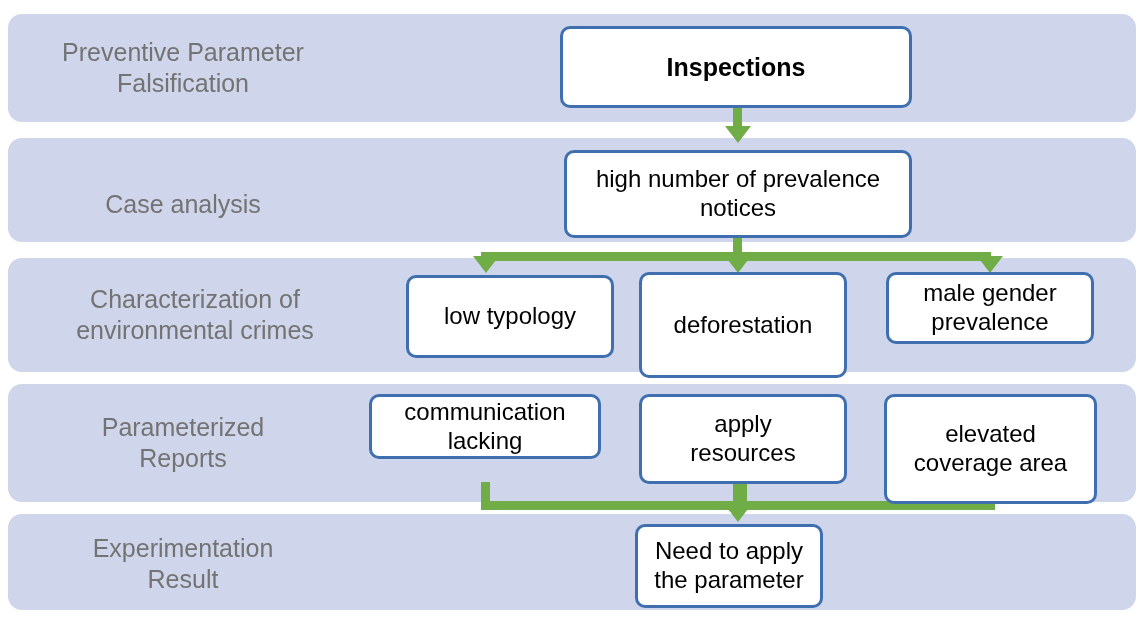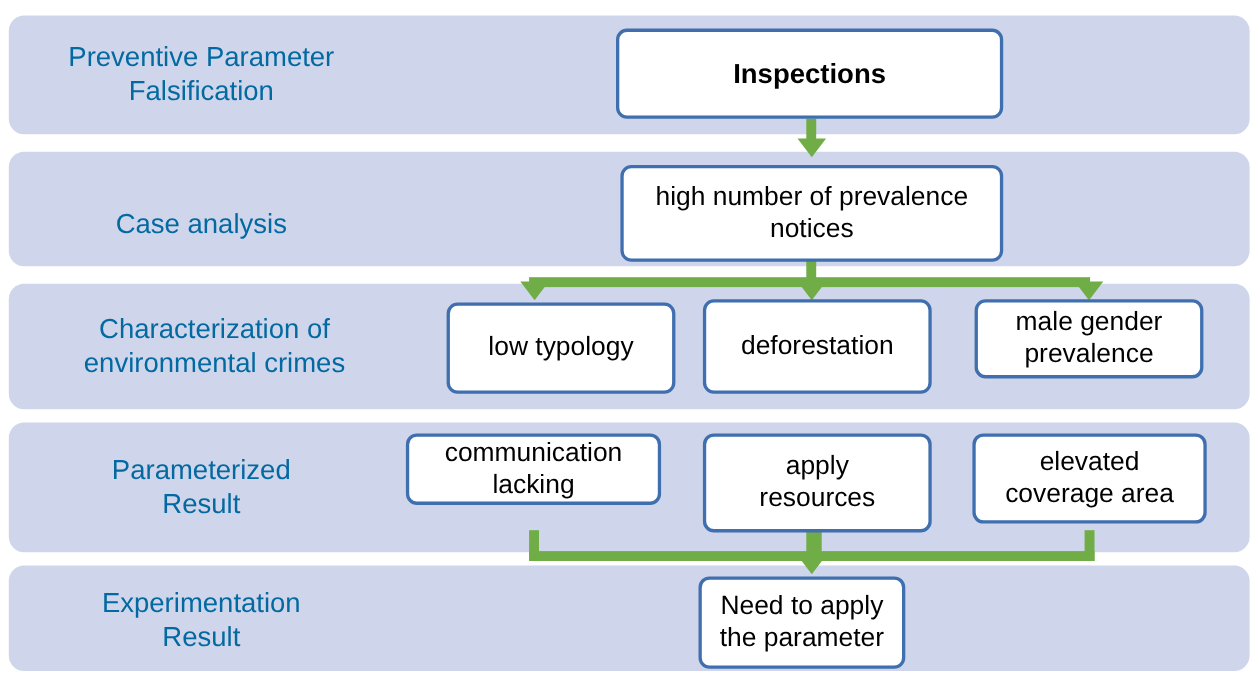--- a/index.html
+++ b/index.html
@@ -23,21 +23,21 @@
     position: absolute;
     background: #cfd5ea;
     border-radius: 14px;
     box-sizing: border-box;
   }
   .band-label {
     position: absolute;
     left: 8px;
     width: 350px;
     text-align: center;
-    color: #0369a1;
+    color: #737373;
     font-size: 25px;
     line-height: 1.22;
     font-family: "Liberation Sans", sans-serif;
     white-space: pre-line;
   }
   
   .node {
     position: absolute;
     background: #ffffff;
     border: 3px solid #3f6fae;
@@ -87,21 +87,21 @@
 
   <div class="band" style="left:8px; top:138px; width:1128px; height:104px;"></div>
   <div class="band-label" style="top:175px;margin-top:14px;">Case analysis</div>
 
   <div class="band" style="left:8px; top:258px; width:1128px; height:114px;"></div>
   <div class="band-label" style="top:284px;padding-left:12px;">Characterization of
 environmental crimes</div>
 
   <div class="band" style="left:8px; top:384px; width:1128px; height:118px;"></div>
   <div class="band-label" style="top:412px;">Parameterized
-Result</div>
+Reports</div>
 
   <div class="band" style="left:8px; top:514px; width:1128px; height:96px;"></div>
   <div class="band-label" style="top:533px;">Experimentation
 Result</div>
 
   <div class="conn-v" style="left:733px; top:108px; height:22px;"></div>
   <div class="arrow-down" style="left:725px; top:126px;"></div>
 
   <div class="conn-v" style="left:733px; top:237px; height:21px;"></div>
   <div class="conn-h" style="left:481px; top:252px; width:510px;"></div>
@@ -116,30 +116,30 @@
   <div class="conn-v" style="left:733px; top:482px; height:30px;"></div>
   <div class="arrow-down" style="left:725px; top:505px;"></div>
 
   <div class="node bold" style="left:560px; top:26px; width:352px; height:82px;">Inspections</div>
 
   <div class="node" style="left:564px; top:150px; width:348px; height:88px;">high number of prevalence
 notices</div>
 
   <div class="node" style="left:382px; top:275px; width:208px; height:83px;margin-left:24px;">low typology</div>
 
-  <div class="node" style="left:639px; top:272px; width:208px; height:86px;">deforestation</div>
+  <div class="node" style="left:639px; top:272px; width:208px; height:106px;">deforestation</div>
 
   <div class="node" style="left:886px; top:272px; width:208px; height:72px;">male gender
 prevalence</div>
 
   <div class="node" style="left:369px; top:394px; width:232px; height:65px;">communication
 lacking</div>
 
   <div class="node" style="left:639px; top:394px; width:208px; height:90px;">apply
 resources</div>
 
-  <div class="node" style="left:884px; top:394px; width:213px; height:82px;">elevated
+  <div class="node" style="left:884px; top:394px; width:213px; height:110px;">elevated
 coverage area</div>
 
   <div class="node" style="left:635px; top:524px; width:188px; height:84px;">Need to apply
 the parameter</div>
 
 </div>
 
 </body></html>

